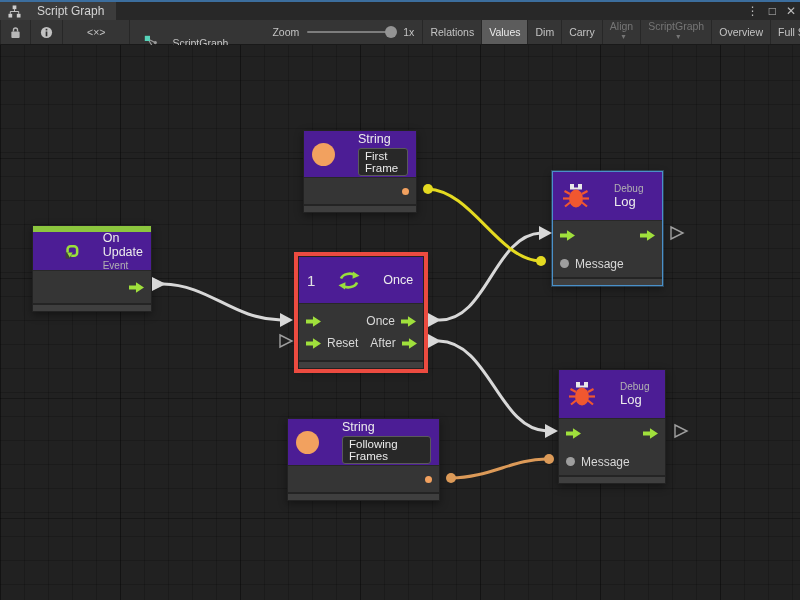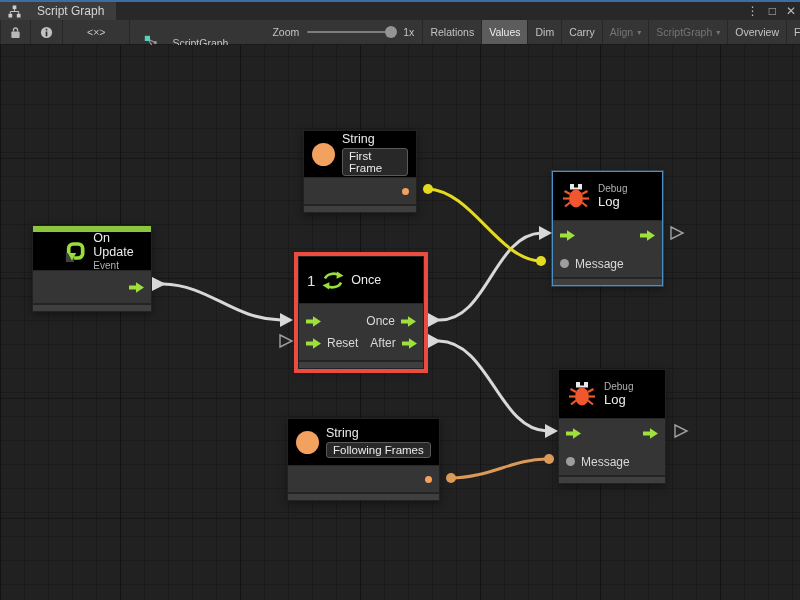--- a/index.html
+++ b/index.html
@@ -12,21 +12,21 @@
   .tab{display:flex;align-items:center;gap:16px;padding:0 12px 0 8px;background:#3c3c3c;color:#d4d4d4;font-size:12px;}
   .win-controls{position:absolute;right:4px;top:0;height:18px;display:flex;align-items:center;gap:10px;color:#bdbdbd;font-size:12px;}
   .win-controls span{cursor:default;line-height:18px;}
 
   
   .toolbar{height:25px;background:#353535;border-bottom:1px solid #191919;display:flex;align-items:stretch;font-size:10.5px;color:#c4c4c4;white-space:nowrap;}
   .tbtn{display:flex;align-items:center;padding:0 7px;border-right:1px solid #272727;}
   .tbtn:first-child{border-left:1px solid #272727;}
   .tbtn.icon-btn{padding:0 9px;}
   .tbtn.active{background:#5c5c5c;color:#ececec;}
-  .tbtn.disabled{color:#757575;}
+  .tbtn.disabled{color:#757575;flex-direction:column;}
   .caret{font-size:8px;margin-left:4px;}
   .tb-group{display:flex;align-items:flex-end;padding:0 8px;gap:14px;margin-top:29px;}
   .zoom-wrap{display:flex;align-items:center;gap:8px;padding:0 8px;}
   .slider-track{position:relative;width:88px;height:2px;background:#7d7d7d;border-radius:1px;}
   .slider-handle{position:absolute;right:-2px;top:50%;transform:translateY(-50%);width:12px;height:12px;border-radius:50%;background:#949494;}
   .right-group{margin-left:auto;display:flex;align-items:stretch;}
 
   
   .canvas{position:relative;width:800px;height:555px;background-color:#212121;
     background-image:
@@ -34,21 +34,21 @@
       linear-gradient(to bottom, rgba(0,0,0,.18) 1px, transparent 1px),
       linear-gradient(to right, rgba(0,0,0,.30) 1px, transparent 1px),
       linear-gradient(to bottom, rgba(0,0,0,.30) 1px, transparent 1px);
     background-size:24px 24px,24px 24px,120px 120px,120px 120px;
     background-position:0 0,0 11px,0 0,0 -7px;}
 
   
   .node{position:absolute;background:#3a3a3a;border:1px solid #222;box-shadow:0 3px 8px rgba(0,0,0,.4);z-index:2;}
   .node.selected{outline:4px solid var(--selection-red,#ec4b40);z-index:3;}
   .node.focused{border:1px solid var(--focus-blue,#4a90c8);box-shadow:0 0 0 1px rgba(74,144,200,.35),0 3px 8px rgba(0,0,0,.4);}
-  .n-header{background:#000000;display:flex;align-items:center;gap:7px;padding:0 8px;}
+  .n-header{background:#4c1d95;display:flex;align-items:center;gap:23px;padding:0 8px;}
   .n-body{background:#353535;border-top:1px solid #282828;}
   .n-footer{height:8px;background:#3f3f3f;border-top:2px solid #242424;}
   .n-title{font-size:12.5px;color:#ececec;}
   .n-sub{font-size:10px;color:#b2b2b2;margin-top:1px;}
   .n-cat{font-size:10px;color:#b2b2b2;}
   .event-strip{height:6px;background:var(--event-strip-green,#8cc63e);}
   .row{display:flex;align-items:center;padding:0 7px;gap:6px;}
   .row .spacer{flex:1;}
   .p-label{font-size:12px;color:#d8d8d8;}
   .flow-arrow{width:15px;height:11px;flex:0 0 auto;}

